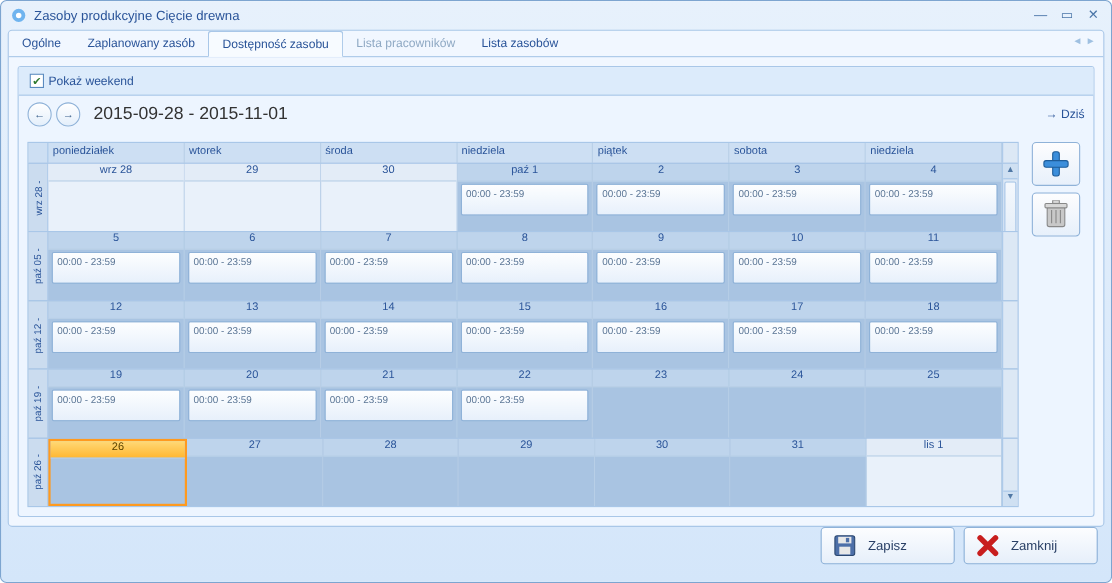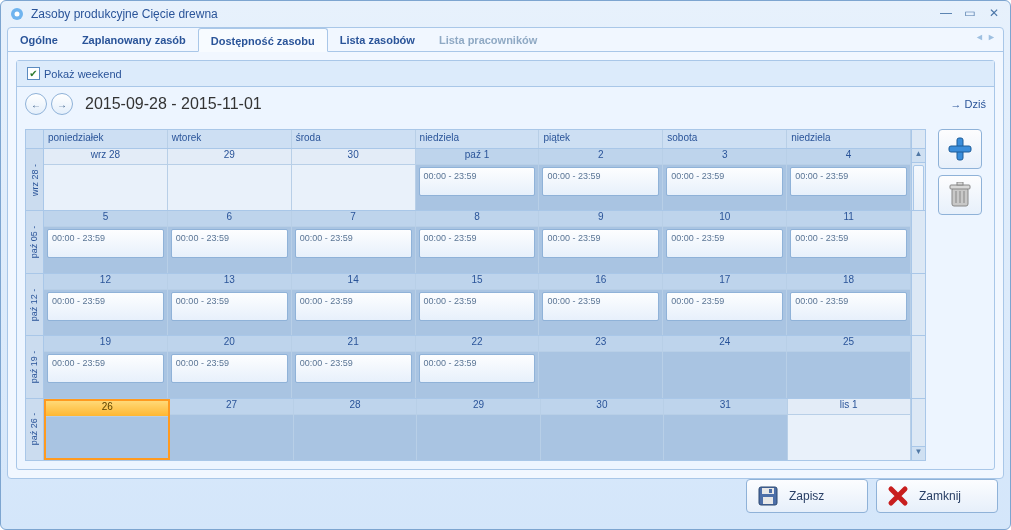--- a/index.html
+++ b/index.html
@@ -66,26 +66,26 @@
     <div class="win-btns">
       <div class="win-btn">—</div>
       <div class="win-btn">▭</div>
       <div class="win-btn">✕</div>
     </div>
   </div>
 
   <div class="content">
     <div class="main-tabs">
 
-      <div id="main-tabs-host" style="display: flex; font-weight: bold;">
+      <div id="main-tabs-host" style="display: flex;">
           <div class="main-tab">Ogólne</div>
           <div class="main-tab">Zaplanowany zasób</div>
           <div class="main-tab active">Dostępność zasobu</div>
+          <div class="main-tab disabled">Lista pracowników</div>
           <div class="main-tab">Lista zasobów</div>
-          <div class="main-tab disabled">Lista pracowników</div>
         </div>
       <div class="tab-nav">
         <span>◄</span>
         <span>►</span>
       </div>
     </div>
 
     <div class="panel">
       <div class="view-tabs-row">
         <div class="chk-row">

